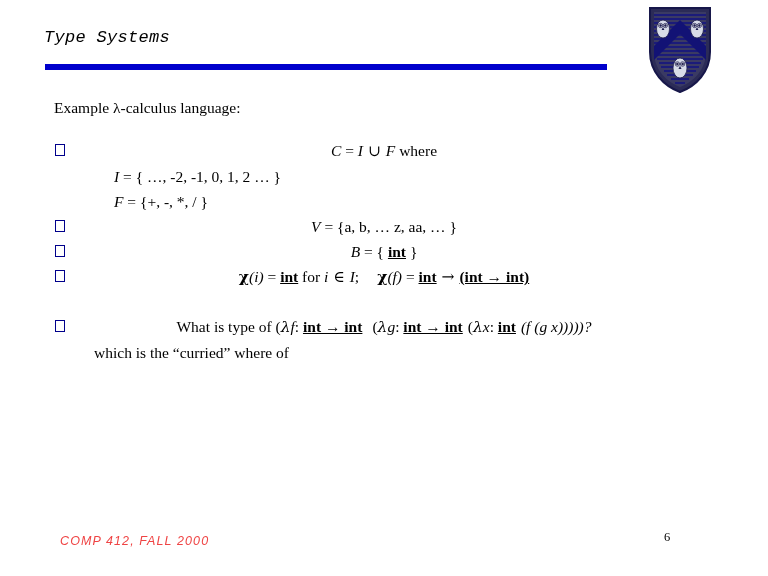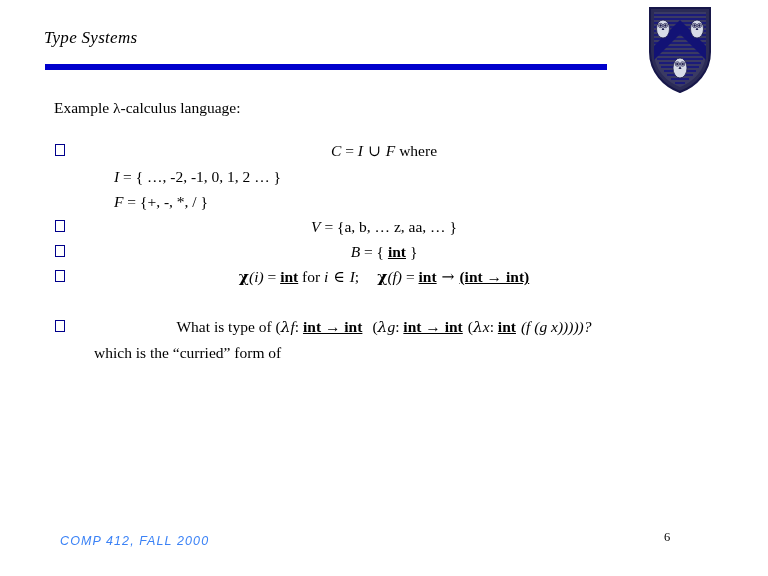--- a/index.html
+++ b/index.html
@@ -14,21 +14,21 @@
     overflow: hidden;
     font-family: "Liberation Serif", serif;
     color: #000000;
   }
 
   
   .slide-title {
     position: absolute;
     left: 44px;
     top: 28px;
-    font-family: Liberation Serif, serif;
+    font-family: Liberation Mono, monospace;
     font-style: italic;
     font-size: 17px;
     letter-spacing: 0.3px;
     color: #000000;
     white-space: nowrap;
   }
 
   
   .title-rule {
     position: absolute;
@@ -100,21 +100,21 @@
 
   
   .footer-course {
     position: absolute;
     left: 60px;
     top: 534px;
     font-family: "Liberation Sans", sans-serif;
     font-size: 12.5px;
     letter-spacing: 1.1px;
     font-style: italic;
-    color: #3b82f6;
+    color: #ef4444;
     white-space: nowrap;
     text-align: right;
   }
   .footer-page {
     position: absolute;
     left: 664px;
     top: 530px;
     font-family: "Liberation Serif", serif;
     font-size: 12.5px;
     color: #000000;
@@ -212,20 +212,20 @@
   </div>
 
   <div class="spacer-block"></div>
 
   <div class="line bullet-line">
     <span class="sq"></span>
     <span>What is type of (</span><span class="lam">λ</span><span class="ital">f</span><span>: </span><span class="bold">int → int</span><span class="gap-m"></span><span>(</span><span class="lam">λ</span><span class="ital">g</span><span>: </span><span class="bold">int → int</span><span class="gap-s"></span><span>(</span><span class="lam">λ</span><span class="ital">x</span><span>: </span><span class="bold">int</span><span class="gap-s"></span><span class="ital">(f (g x)))))?</span>
   </div>
 
 
-  <div class="line indent3">which is the “curried” form of</div>
+  <div class="line indent3">which is the “curried” where of</div>
 
 
 </div>
 
 <div class="footer-course">COMP 412, FALL 2000</div>
 
 <div class="footer-page">6</div>
 
 </body></html>

